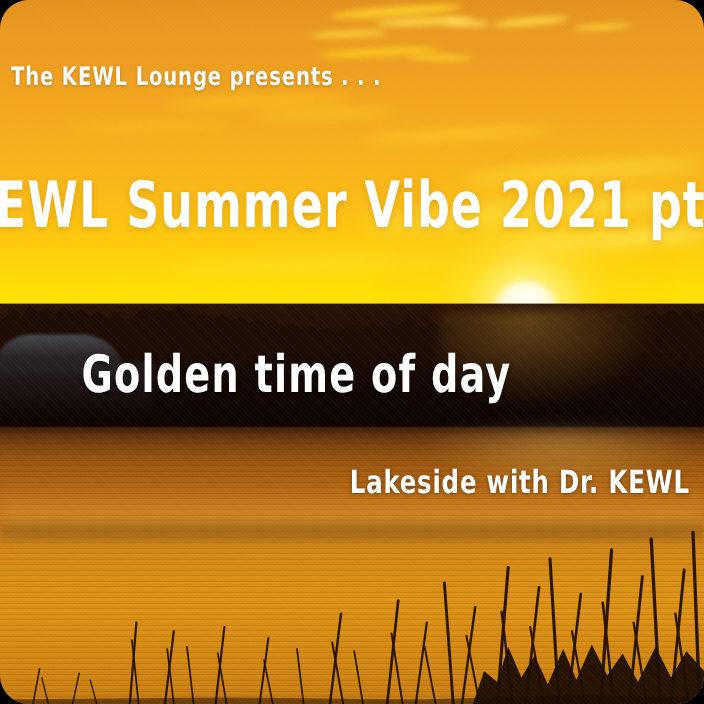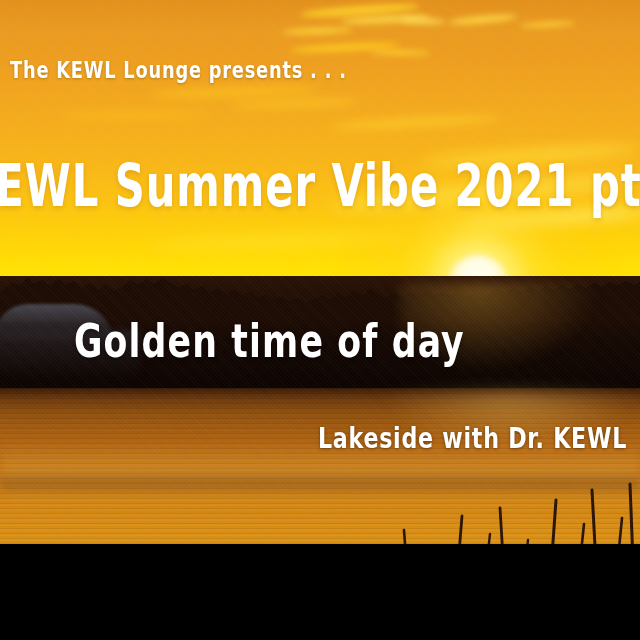--- a/index.html
+++ b/index.html
@@ -2,23 +2,24 @@
 <html><head>
 <meta charset="utf-8">
 <title>KEWL Summer Vibe 2021 pt2</title>
 <style>
   html,body{margin:0;padding:0;background:#000;}
   body{
     font-family:"DejaVu Sans Condensed","Liberation Sans",sans-serif;
   }
   #stage{
     position:relative;
-    width:640px;height:544px;
+    width:640px;height:640px;
     overflow:hidden;
     background:#4c1d95;
+    border-radius:26px;
   }
 
   
   .sky{
     position:absolute;left:0;top:0;width:640px;height:300px;
     background:
       linear-gradient(to bottom,
         #e2901c 0%,
         #e99a20 10%,
         #ee9f1f 22%,

